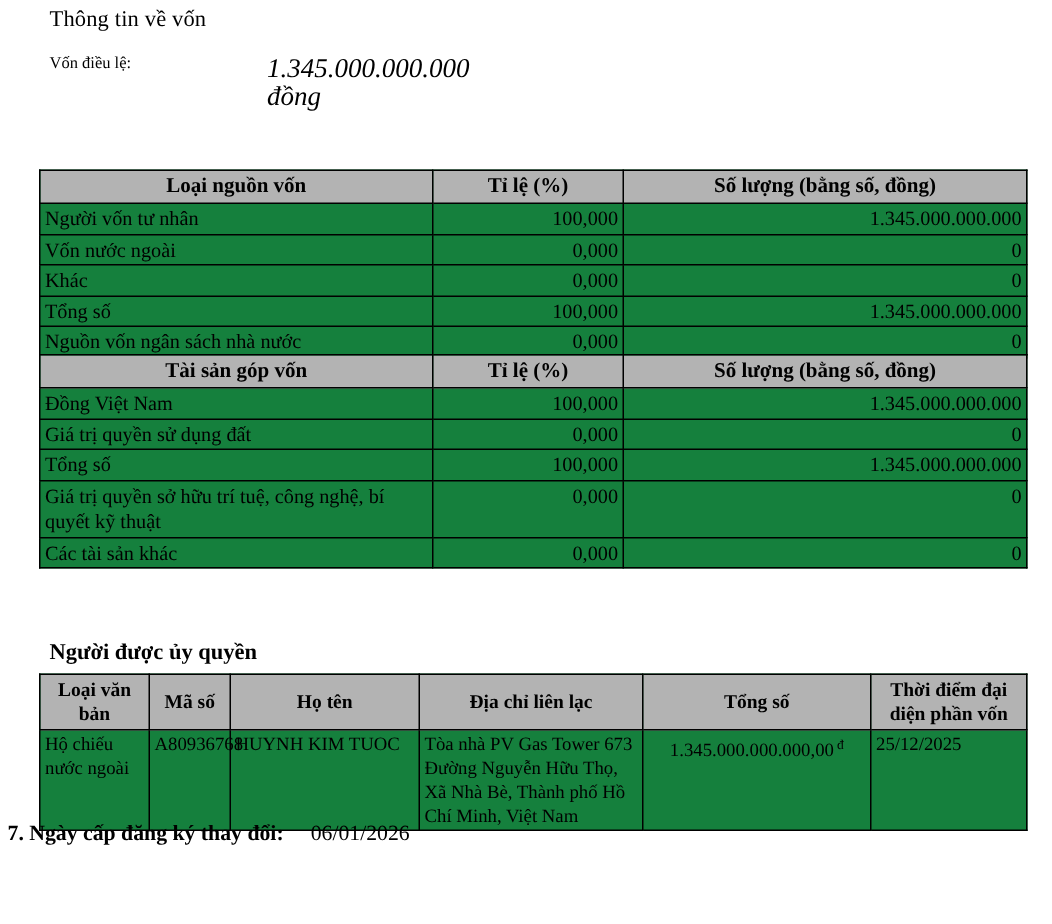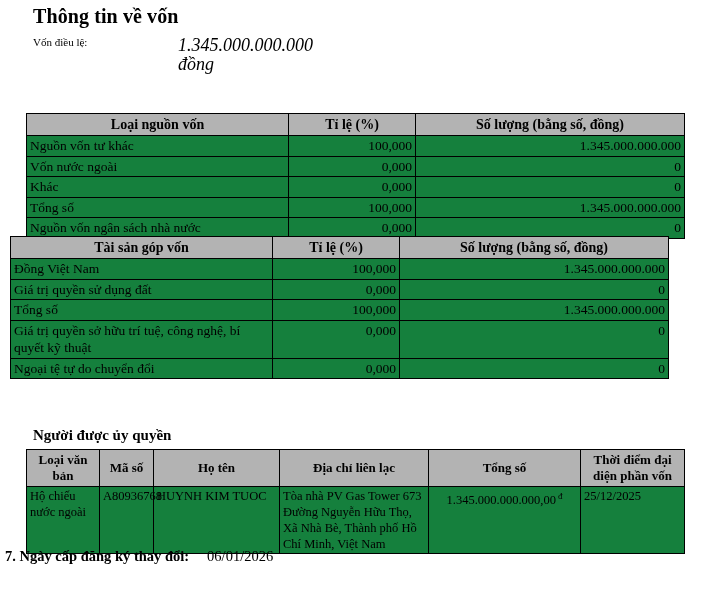--- a/index.html
+++ b/index.html
@@ -22,22 +22,22 @@
     width: 701px;
     height: 616px;
     box-sizing: border-box;
   }
 
   
   .section-title {
     position: absolute;
     left: 33px;
     top: 5px;
-    font-size: 20px;
-    font-weight: bold;
+    font-size: 15px;
+    font-weight: normal;
     letter-spacing: 0.1px;
     white-space: nowrap;
   }
 
   
   .capital-label {
     position: absolute;
     left: 33px;
     top: 36px;
     font-size: 11px;
@@ -93,21 +93,21 @@
     left: 26px;
     top: 113px;
     width: 658px;
   }
   #table-capital-source col.c0 { width: 262px; }
   #table-capital-source col.c1 { width: 127px; }
   #table-capital-source col.c2 { width: 269px; }
 
   
   #table-capital-assets {
-    left: 10px;
+    left: 26px;
     top: 236px;
     width: 658px;
   }
   #table-capital-assets col.c0 { width: 262px; }
   #table-capital-assets col.c1 { width: 127px; }
   #table-capital-assets col.c2 { width: 269px; }
 
   
   .sub-title {
     position: absolute;
@@ -187,21 +187,21 @@
     </colgroup>
     <thead>
       <tr>
         <th>Loại nguồn vốn</th>
         <th>Tỉ lệ (%)</th>
         <th>Số lượng (bằng số, đồng)</th>
       </tr>
     </thead>
     <tbody>
       <tr>
-        <td class="txt">Nguồn vốn tư khác</td>
+        <td class="txt">Người vốn tư nhân</td>
         <td class="num">100,000</td>
         <td class="num">1.345.000.000.000</td>
       </tr>
       <tr>
         <td class="txt">Vốn nước ngoài</td>
         <td class="num">0,000</td>
         <td class="num">0</td>
       </tr>
       <tr>
         <td class="txt">Khác</td>
@@ -249,21 +249,21 @@
         <td class="txt">Tổng số</td>
         <td class="num">100,000</td>
         <td class="num">1.345.000.000.000</td>
       </tr>
       <tr>
         <td class="txt">Giá trị quyền sở hữu trí tuệ, công nghệ, bí quyết kỹ thuật</td>
         <td class="num">0,000</td>
         <td class="num">0</td>
       </tr>
       <tr>
-        <td class="txt">Ngoại tệ tự do chuyển đổi</td>
+        <td class="txt">Các tài sản khác</td>
         <td class="num">0,000</td>
         <td class="num">0</td>
       </tr>
     </tbody>
   </table>
 
   <div class="sub-title">Người được ủy quyền</div>
 
   <table class="doc-table" id="table-authorized">
     <colgroup>

